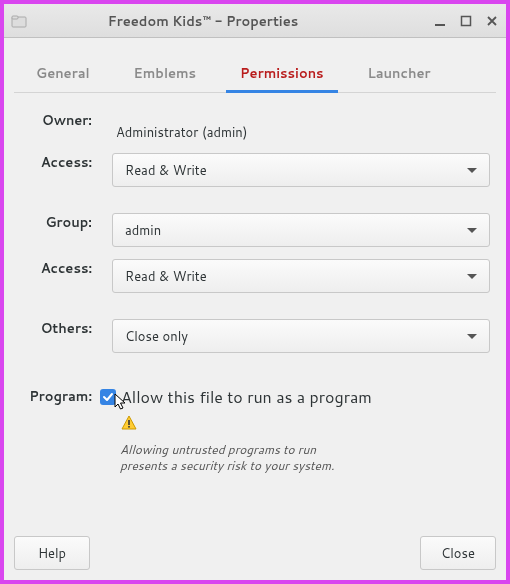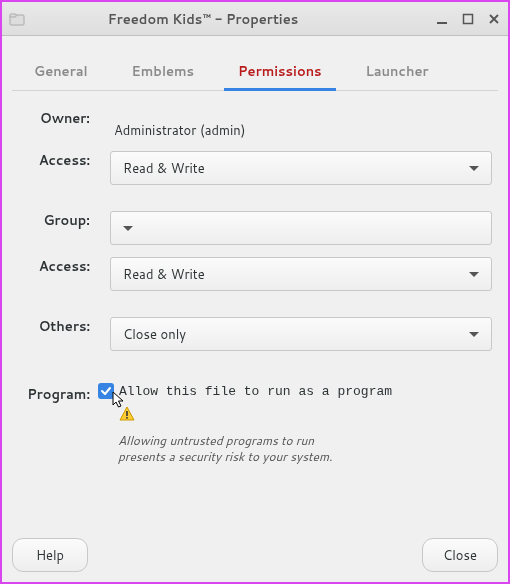--- a/index.html
+++ b/index.html
@@ -7,21 +7,21 @@
     margin: 0;
     font-family: "Cantarell", "Segoe UI", sans-serif;
     font-size: 13px;
     background: #e8e8e8;
     color: #2e3436;
   }
   .window {
     width: 510px;
     height: 584px;
     background: #f0f0f0;
-    border: 2px solid #d946ef;
+    border: 4px solid #d946ef;
     display: flex;
     flex-direction: column;
     box-shadow: 0 2px 8px rgba(0,0,0,0.15);
   }
   .titlebar {
     height: 34px;
     background: linear-gradient(#e9e9e9, #dedede);
     border-bottom: 1px solid #c0c0c0;
     display: flex;
     align-items: center;
@@ -152,23 +152,22 @@
     flex-shrink: 0;
   }
   .checkbox svg { display: block; }
   .cursor {
     position: absolute;
     left: 14px;
     top: 8px;
     pointer-events: none;
   }
   .check-label {
-    font-size: 13px;
+    font-size: 16px;
     padding-left: 2px;
-    font-family: Liberation Mono, monospace;
   }
   .warn-row {
     display: flex;
     align-items: flex-start;
     gap: 6px;
     margin-top: 6px;
     margin-left: 20px;
     flex-direction: column;
   }
   .warn-icon { flex-shrink: 0; }
@@ -181,21 +180,21 @@
   .footer {
     padding: 8px 10px 10px 10px;
     display: flex;
     justify-content: space-between;
   }
   .btn {
     min-width: 76px;
     height: 32px;
     background: linear-gradient(#fbfbfb, #eeeeee);
     border: 1px solid #c8c8c8;
-    border-radius: 11px;
+    border-radius: 3px;
     display: flex;
     align-items: center;
     justify-content: center;
     font-size: 13px;
     cursor: pointer;
     padding: 16px 16px;
   }
 </style>
 </head>
 <body>
@@ -250,20 +249,21 @@
           <span class="dd-text">Read &amp; Write</span>
           <span class="chev"></span>
         </div>
       </div>
 
       <div style="height:14px"></div>
 
       <div class="row">
         <div class="label">Group:</div>
         <div class="dropdown">
+          <span class="dd-text">admin</span>
           <span class="chev"></span>
         </div>
       </div>
 
       <div class="row">
         <div class="label">Access:</div>
         <div class="dropdown">
           <span class="dd-text">Read &amp; Write</span>
           <span class="chev"></span>
         </div>

